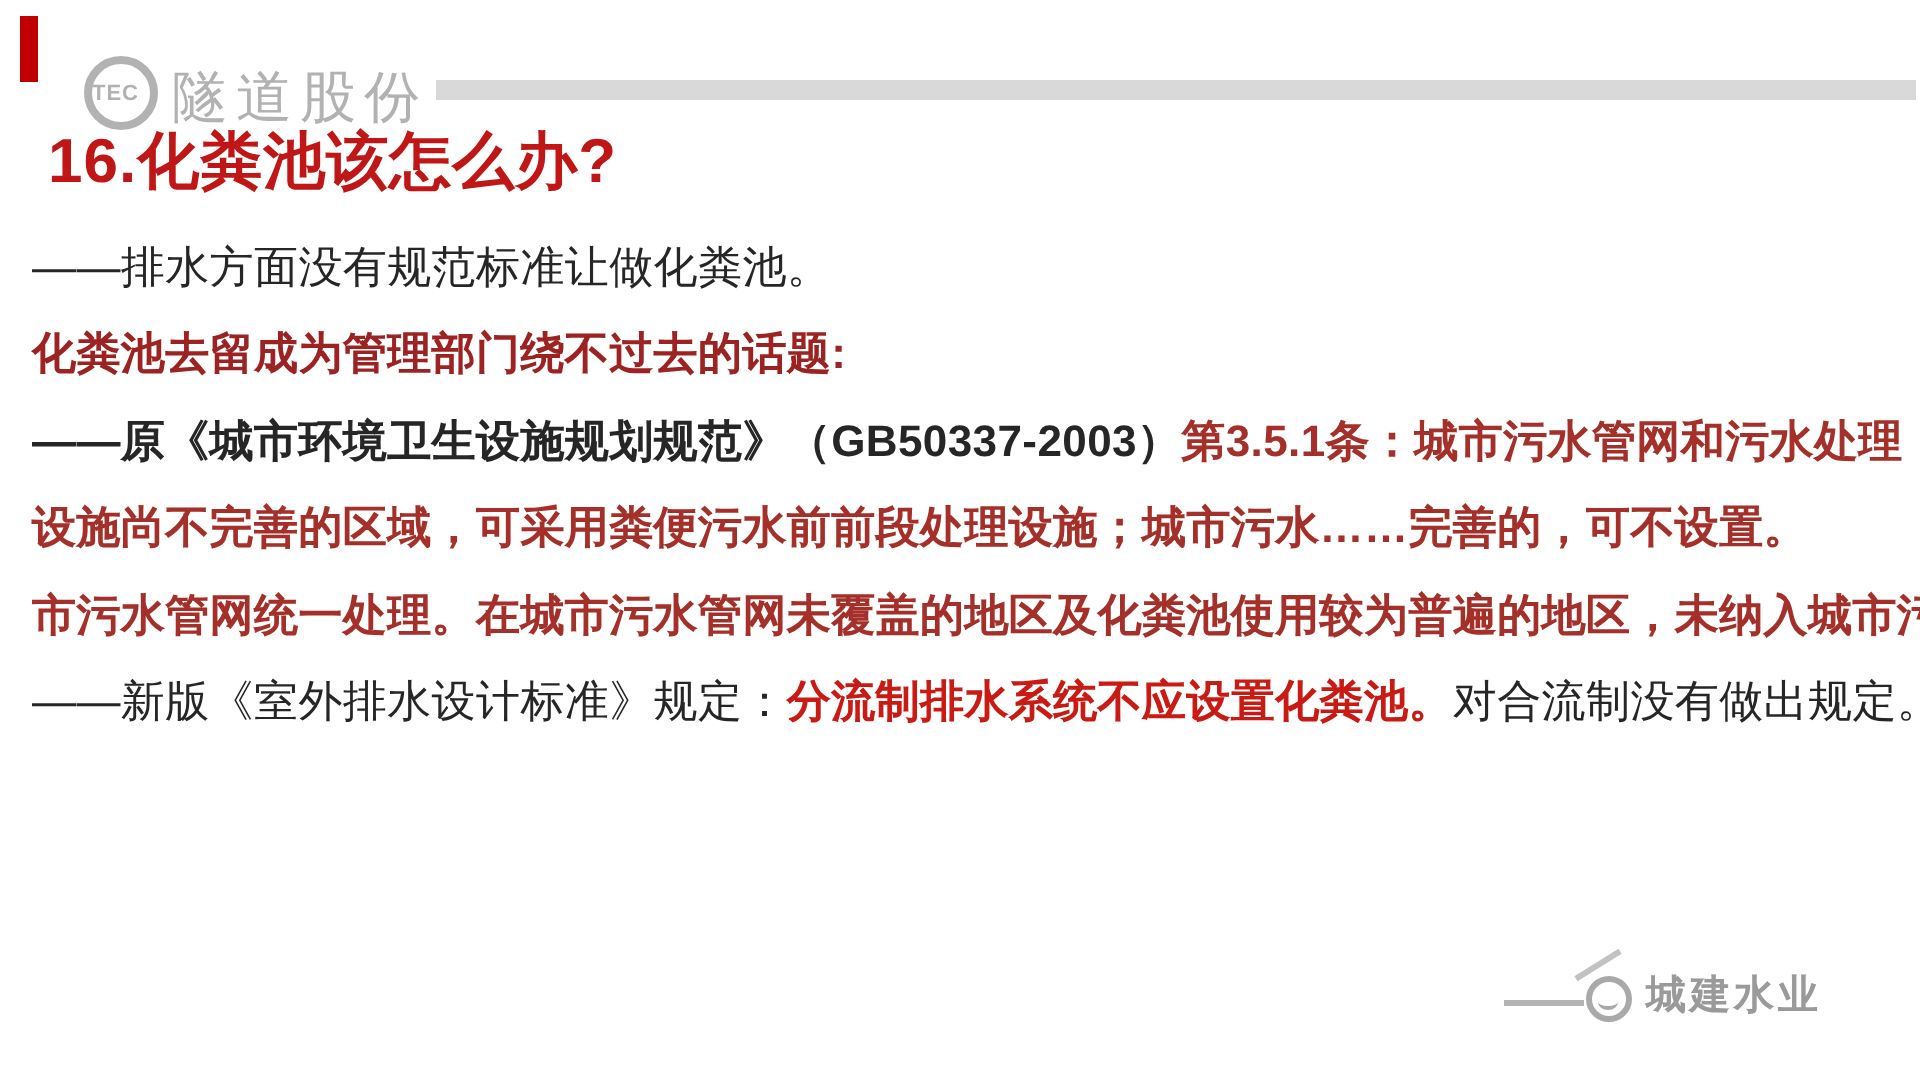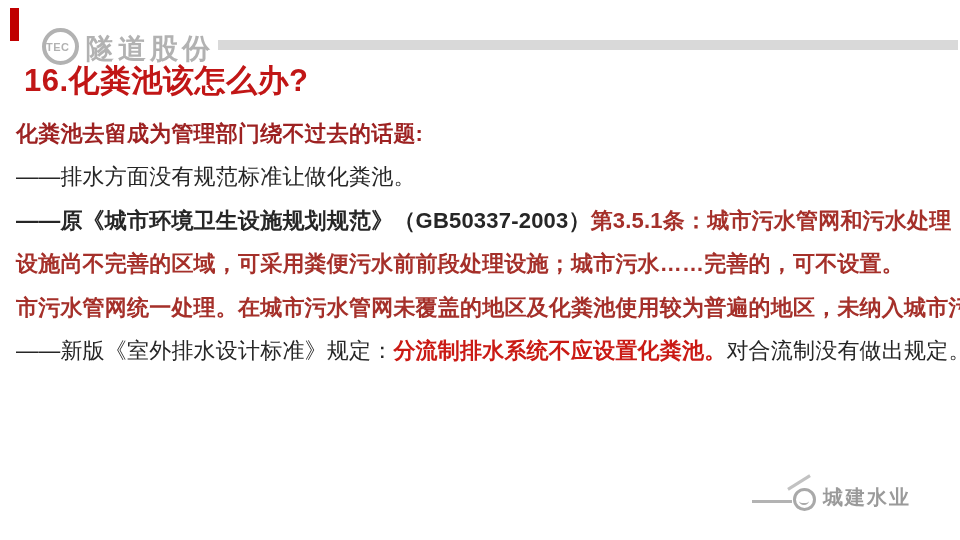--- a/index.html
+++ b/index.html
@@ -17,21 +17,21 @@
   .logo-circle {
     position:absolute; left:0; top:2px; width:37px; height:37px;
     border:4px solid var(--logo_gray,#b2b2b2); border-radius:50%;
     display:flex; align-items:center; 
   }
   .logo-circle span {
     font-size:11px; font-weight:700; color:var(--logo_gray,#b2b2b2);
     letter-spacing:0.5px;
   }
   .logo-text {
-    position:absolute; left:44px; top:4px; font-size:28px; font-weight:700;
+    position:absolute; left:44px; top:4px; font-size:28px; font-weight:400;
     color:var(--logo_gray,#b2b2b2); letter-spacing:4px; white-space:nowrap;
   }
   .top-bar {
     position:absolute; left:218px; top:40px; width:740px; height:10px;
     background:var(--bar_gray,#d9d9d9);
   }
   .title {
     position:absolute; left:24px; top:60px; font-size:31px; font-weight:800;
     color:var(--title_red,#c11616); letter-spacing:0.5px; white-space:nowrap;
   }
@@ -73,22 +73,22 @@
       <span>TEC</span>
     </span>
     <span class="logo-text">隧道股份</span>
   </div>
 
   <div class="top-bar"></div>
 
   <div class="title">16.化粪池该怎么办?</div>
 
   <div class="body-text" id="body-lines">
+      <div class="line"><span style="color: rgb(38, 38, 38); font-weight: 400;">——排水方面没有规范标准让做化粪池。</span></div>
       <div class="line"><span style="color: rgb(157, 34, 34); font-weight: 700;">化粪池去留成为管理部门绕不过去的话题:</span></div>
-      <div class="line"><span style="color: rgb(38, 38, 38); font-weight: 400;">——排水方面没有规范标准让做化粪池。</span></div>
       <div class="line"><span style="color: rgb(38, 38, 38); font-weight: 700;">——原《城市环境卫生设施规划规范》（GB50337-2003）</span><span style="color: rgb(165, 48, 42); font-weight: 700;">第3.5.1条：城市污水管网和污水处理</span></div>
       <div class="line"><span style="color: rgb(165, 48, 42); font-weight: 700;">设施尚不完善的区域，可采用粪便污水前前段处理设施；城市污水……完善的，可不设置。</span></div>
       <div class="line"><span style="color: rgb(165, 48, 42); font-weight: 700;">市污水管网统一处理。在城市污水管网未覆盖的地区及化粪池使用较为普遍的地区，未纳入城市污</span></div>
       <div class="line"><span style="color: rgb(38, 38, 38); font-weight: 400;">——新版《室外排水设计标准》规定：</span><span style="color: rgb(202, 26, 20); font-weight: 700;">分流制排水系统不应设置化粪池。</span><span style="color: rgb(38, 38, 38); font-weight: 400;">对合流制没有做出规定。</span></div>
     </div>
 
   <div class="watermark-line"></div>
   <div class="watermark-swoosh"></div>
   <div class="watermark-circle"></div>
   <div class="watermark-text">城建水业</div>

